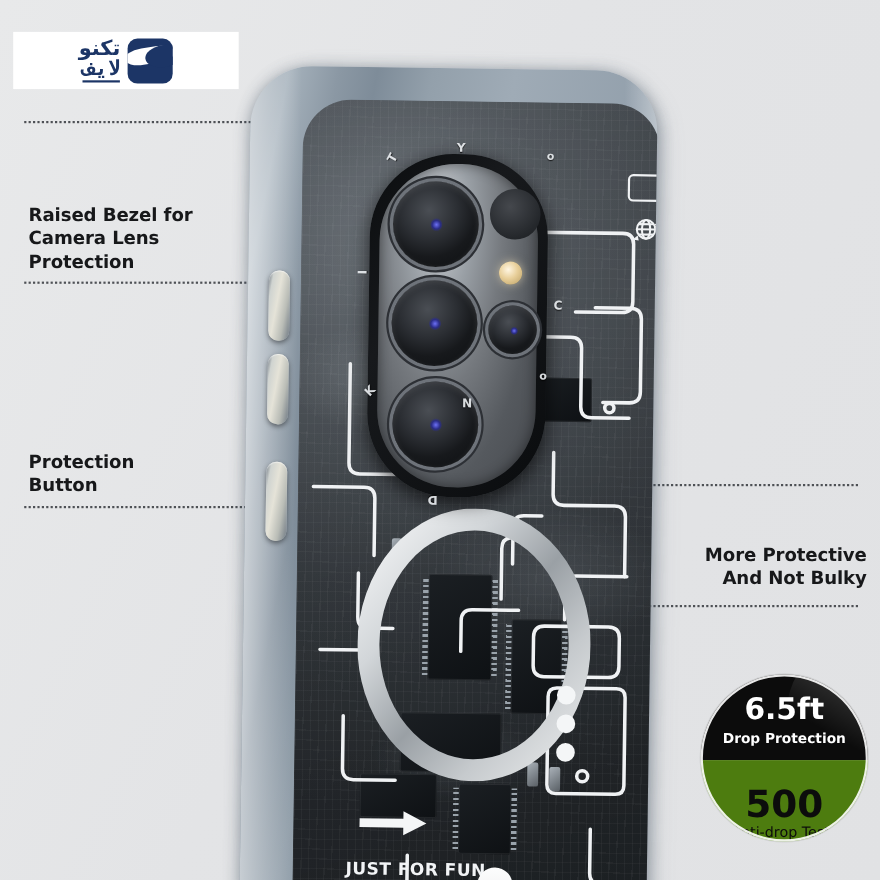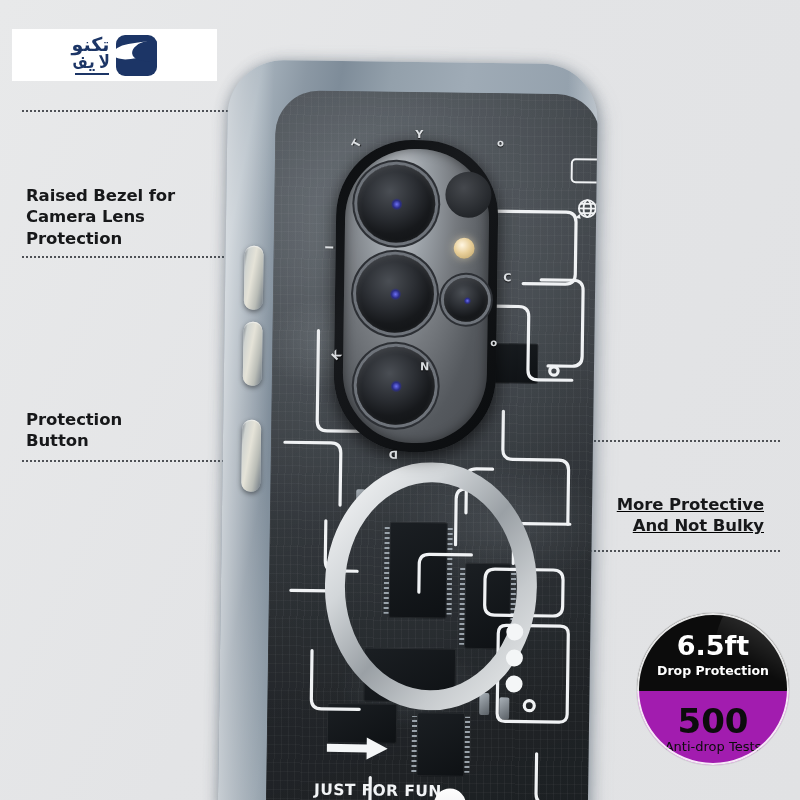--- a/index.html
+++ b/index.html
@@ -316,23 +316,23 @@
   .dropbadge .half-top .big{
     color:#fff; font-family:"DejaVu Sans",sans-serif;
     font-weight:bold; font-size:27px; line-height:1;
   }
   .dropbadge .half-top .sml{
     color:#fff; font-family:"DejaVu Sans",sans-serif;
     font-weight:bold; font-size:12.5px; margin-top:4px;
   }
   .dropbadge .half-bot{
     position:absolute; left:0; top:51%; width:100%; height:49%;
-    background:#a21caf;
+    background:#4d7c0f;
     display:flex; flex-direction:column;
-    align-items:center; justify-content:center;
+    align-items:center; justify-content:flex-end;
     padding-top:2px;
   }
   .dropbadge .half-bot .big{
     color:#0c0c0c; font-family:"DejaVu Sans",sans-serif;
     font-weight:bold; font-size:34px; line-height:1;
   }
   .dropbadge .half-bot .sml{
     color:#0c0c0c; font-family:"DejaVu Sans",sans-serif;
     font-weight:normal; font-size:13px; line-height:1.1;
     text-align:center; margin-top:2px;
@@ -373,21 +373,21 @@
   <div class="dotline" style="left:22px; top:256px; width:238px;"></div>
 
   <div class="callout left" style="left:26px; top:409px;">
     <div class="txt">Protection
 Button</div>
   </div>
   <div class="dotline" style="left:22px; top:460px; width:218px;"></div>
 
   <div class="dotline" style="left:466px; top:440px; width:314px;"></div>
 
-  <div class="callout right" style="right:36px; top:494px; width:300px;text-decoration:underline;">
+  <div class="callout right" style="right:12px; top:494px; width:300px;">
     <div class="txt">More Protective
 And Not Bulky</div>
   </div>
   <div class="dotline" style="left:486px; top:550px; width:294px;"></div>
 
   <div id="phone">
     <div class="case-shadow"></div>
 
     <div class="case-frame">
       <div class="sheen"></div>

